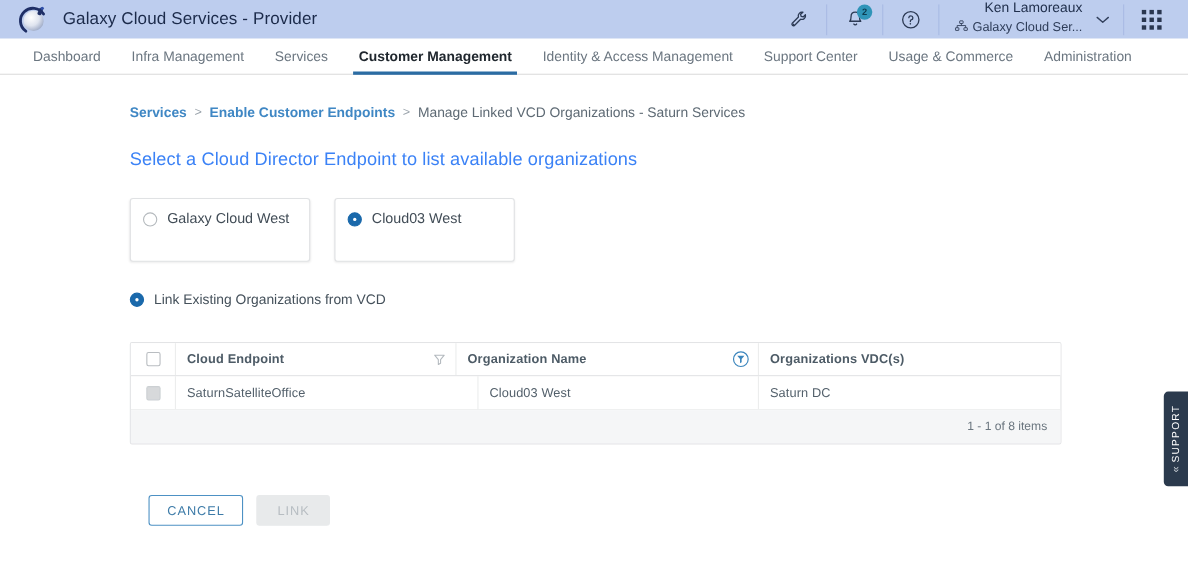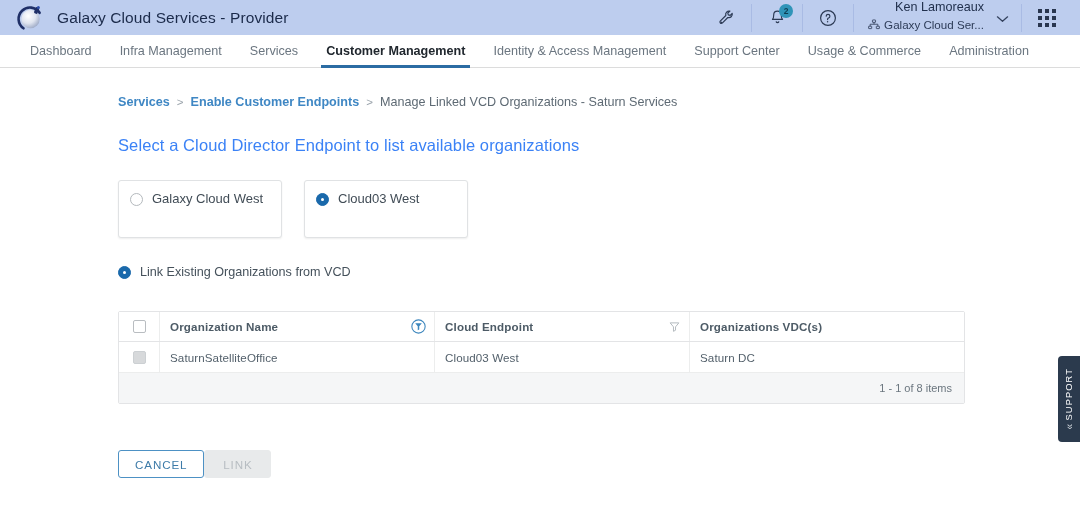--- a/index.html
+++ b/index.html
@@ -221,21 +221,21 @@
     background: #f5f6f7;
     display: flex;
     align-items: center;
     justify-content: flex-end;
     padding-right: 12px;
     color: #6b767f;
     font-size: 11px;
   }
 
   
-  .btn-row { display: flex; margin-top: 46px; }
+  .btn-row { display: flex; gap: 12px; margin-top: 46px; margin-left: 17px; }
   .btn {
     height: 28px;
     min-width: 67px;
     padding: 0 16px;
     font-size: 11.6px;
     letter-spacing: .9px;
     font-family: "Liberation Sans", sans-serif;
     border-radius: 3px;
     cursor: pointer;
     display: flex; align-items: center; justify-content: center;
@@ -407,37 +407,37 @@
     <span class="radio checked"></span>
     <span class="card-label">Link Existing Organizations from VCD</span>
   </div>
 
   <div class="datagrid">
 
     <div class="dg-header">
       <div class="dg-cell c-check first">
         <span class="checkbox"></span>
       </div>
+      <div class="dg-cell c-end">
+        <span>Cloud Endpoint</span>
+        <span class="filter-slot">
+          <svg width="13" height="13" viewBox="0 0 14 14" fill="none" stroke="#b3b9be" stroke-width="1.05" stroke-linejoin="round">
+            <path d="M2.3 3.1h9.4l-3.6 4.3v3.6l-2.2 1.2V7.4z"></path>
+          </svg>
+        </span>
+      </div>
       <div class="dg-cell c-name">
         <span>Organization Name</span>
         <span class="filter-slot">
           <svg width="15" height="15" viewBox="0 0 16 16">
             <circle cx="8" cy="8" r="7.1" fill="#ffffff" stroke="#3c86bd" stroke-width="1.15"></circle>
             <path d="M4.5 4.6h7l-2.7 3.2v3.3l-1.6.9V7.8z" fill="#3c86bd"></path>
           </svg>
         </span>
       </div>
-      <div class="dg-cell c-end">
-        <span>Cloud Endpoint</span>
-        <span class="filter-slot">
-          <svg width="13" height="13" viewBox="0 0 14 14" fill="none" stroke="#b3b9be" stroke-width="1.05" stroke-linejoin="round">
-            <path d="M2.3 3.1h9.4l-3.6 4.3v3.6l-2.2 1.2V7.4z"></path>
-          </svg>
-        </span>
-      </div>
       <div class="dg-cell c-vdc">
         <span>Organizations VDC(s)</span>
       </div>
     </div>
 
     <div class="dg-row">
       <div class="dg-cell c-check first">
         <span class="checkbox disabled"></span>
       </div>
       <div class="dg-cell c-name">SaturnSatelliteOffice</div>

